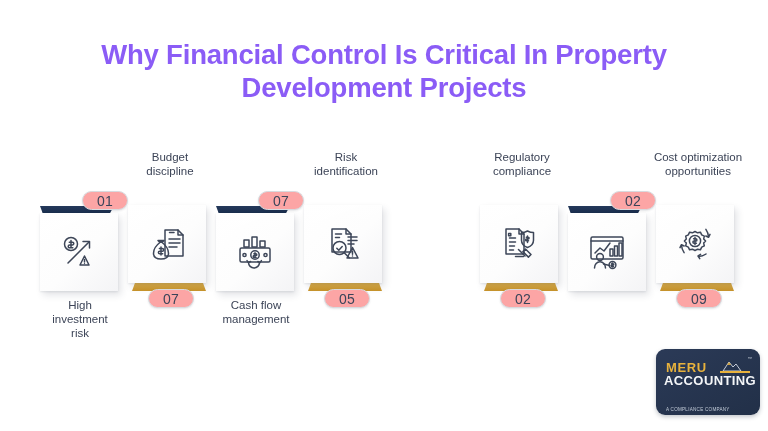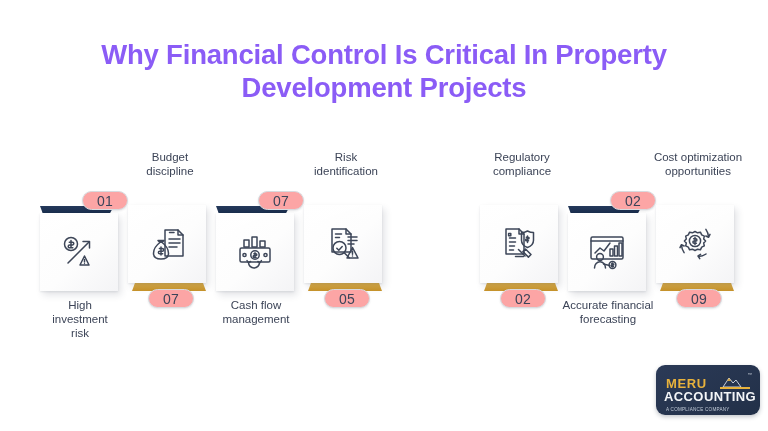--- a/index.html
+++ b/index.html
@@ -116,21 +116,21 @@
     width:150px;
     white-space:pre-line;
   }
   .cell.up .label   { top:148px; left:-33px; }   
   .cell.down .label { top:0px;  left:-31px; }    
 
   
   .logo {
     position:absolute;
     right:8px; bottom:16px;
-    width:104px; height:50px;
+    width:104px; height:66px;
     border-radius:9px;
     background:linear-gradient(150deg,#2b3a57 0%,#223048 100%);
     box-shadow:0 2px 4px rgba(20,30,50,0.25);
     overflow:hidden;
   }
   .logo .meru {
     position:absolute; left:10px; top:11px;
     font-size:13px; font-weight:bold;
     color:#e8b23c; letter-spacing:0.6px;
   }
@@ -286,22 +286,20 @@
       <rect x="32" y="11" width="3" height="13" fill="none" stroke="#3d4658" stroke-width="1.5" stroke-linecap="round" stroke-linejoin="round"></rect>
       <circle cx="13" cy="25" r="3.4" fill="none" stroke="#3d4658" stroke-width="1.5" stroke-linecap="round" stroke-linejoin="round"></circle>
       <path d="M7.5 36c0-3.6 2.5-6.2 5.5-6.2s5.5 2.6 5.5 6.2" fill="none" stroke="#3d4658" stroke-width="1.5" stroke-linecap="round" stroke-linejoin="round"></path>
       <path d="M16.5 32l6 1.5" fill="none" stroke="#3d4658" stroke-width="1.5" stroke-linecap="round" stroke-linejoin="round"></path>
       <circle cx="25.5" cy="33" r="3.4" fill="none" stroke="#3d4658" stroke-width="1.5" stroke-linecap="round" stroke-linejoin="round"></circle>
       <path d="M25.5 30.9v4.2M24.6 31.7h1.5a0.7 0.7 0 010 1.4h-1.3a0.7 0.7 0 000 1.4h1.6" fill="none" stroke="#3d4658" stroke-width="1.5" stroke-linecap="round" stroke-linejoin="round"></path>
     </svg>
         </div>
       </div>
       <div class="badge">02</div>
-      <div class="label">Accurate financial
-forecasting</div>
     </div>
     <div class="cell down" style="left: 616px;">
       <div class="bar"></div>
       <div class="card">
         <div class="icon">
           <svg width="40" height="40" viewBox="0 0 40 40">
       <path d="M20 7.5l2.6 1.3 2.8-.6 1.3 2.6 2.6 1.3-.6 2.8 1.9 2.1-1.9 2.1.6 2.8-2.6 1.3-1.3 2.6-2.8-.6L20 26.5l-2.6-1.3-2.8.6-1.3-2.6-2.6-1.3.6-2.8L9.4 17l1.9-2.1-.6-2.8 2.6-1.3 1.3-2.6 2.8.6z" fill="none" stroke="#3d4658" stroke-width="1.5" stroke-linecap="round" stroke-linejoin="round"></path>
       <circle cx="20" cy="17" r="5.6" fill="none" stroke="#3d4658" stroke-width="1.5" stroke-linecap="round" stroke-linejoin="round"></circle>
       <path d="M20 13.6v6.8M18.6 14.8h2.2a1.1 1.1 0 010 2.2h-1.8a1.1 1.1 0 000 2.2h2.4" fill="none" stroke="#3d4658" stroke-width="1.5" stroke-linecap="round" stroke-linejoin="round"></path>
       <path d="M6.5 21a14 14 0 002.6 7.6" fill="none" stroke="#3d4658" stroke-width="1.5" stroke-linecap="round" stroke-linejoin="round"></path>

